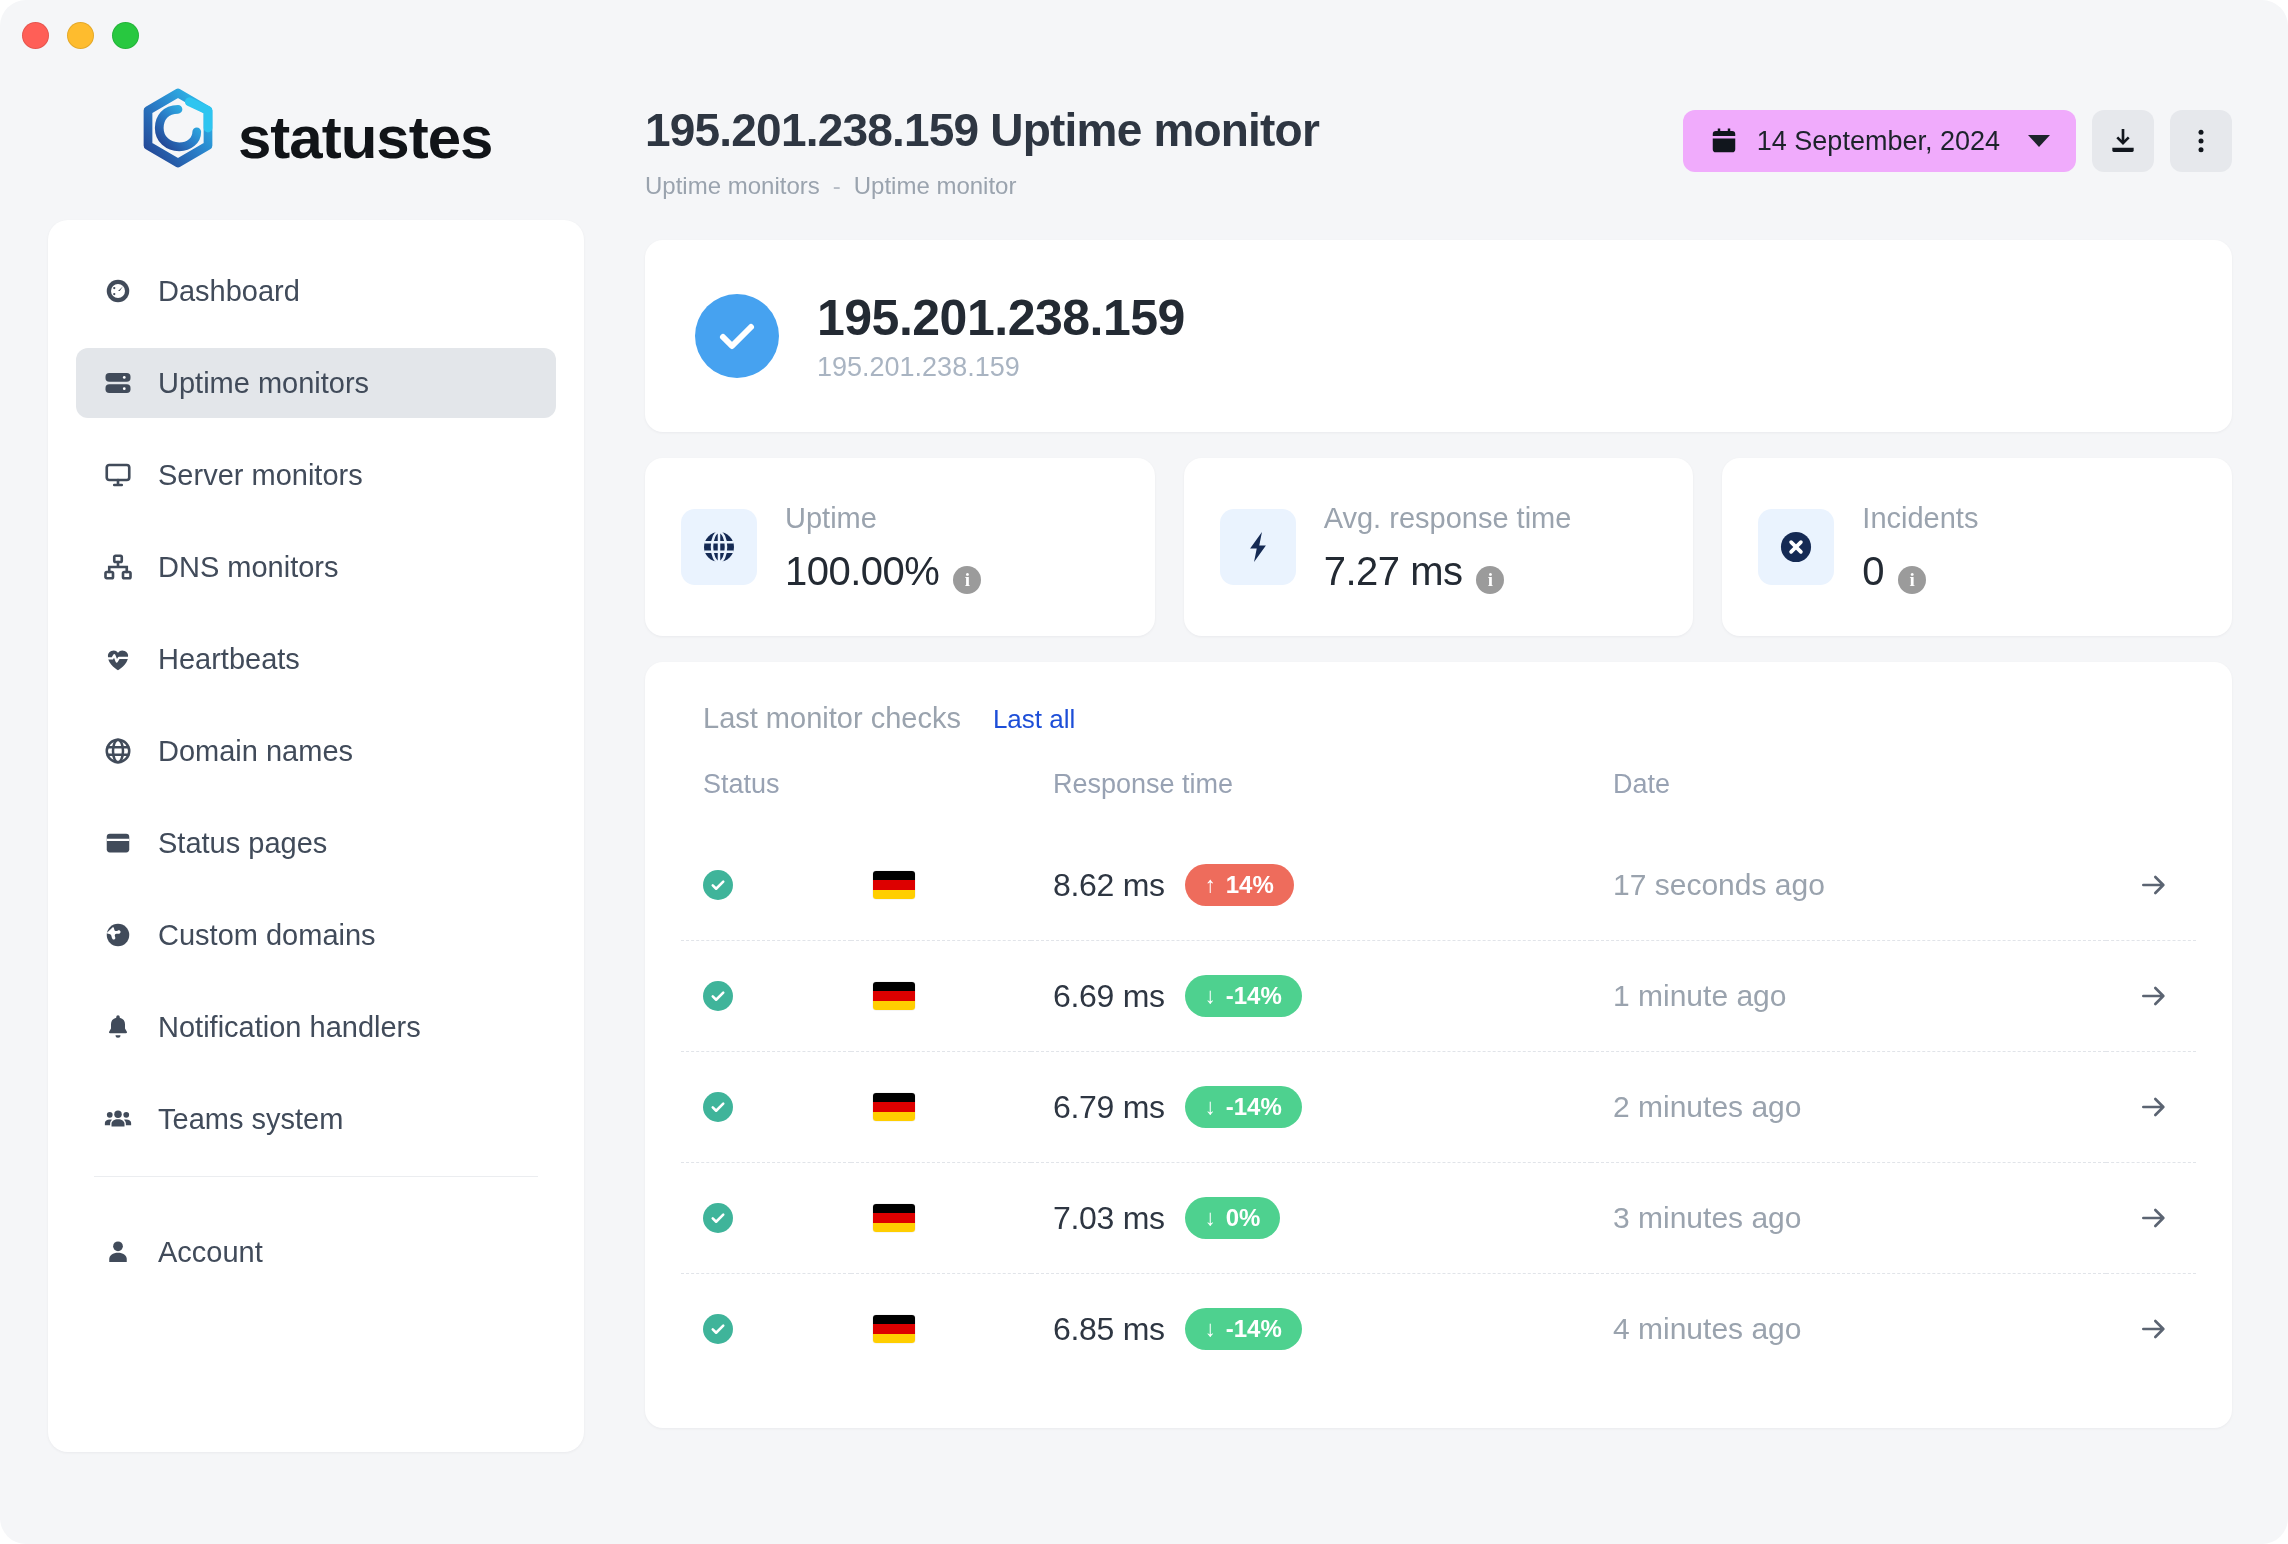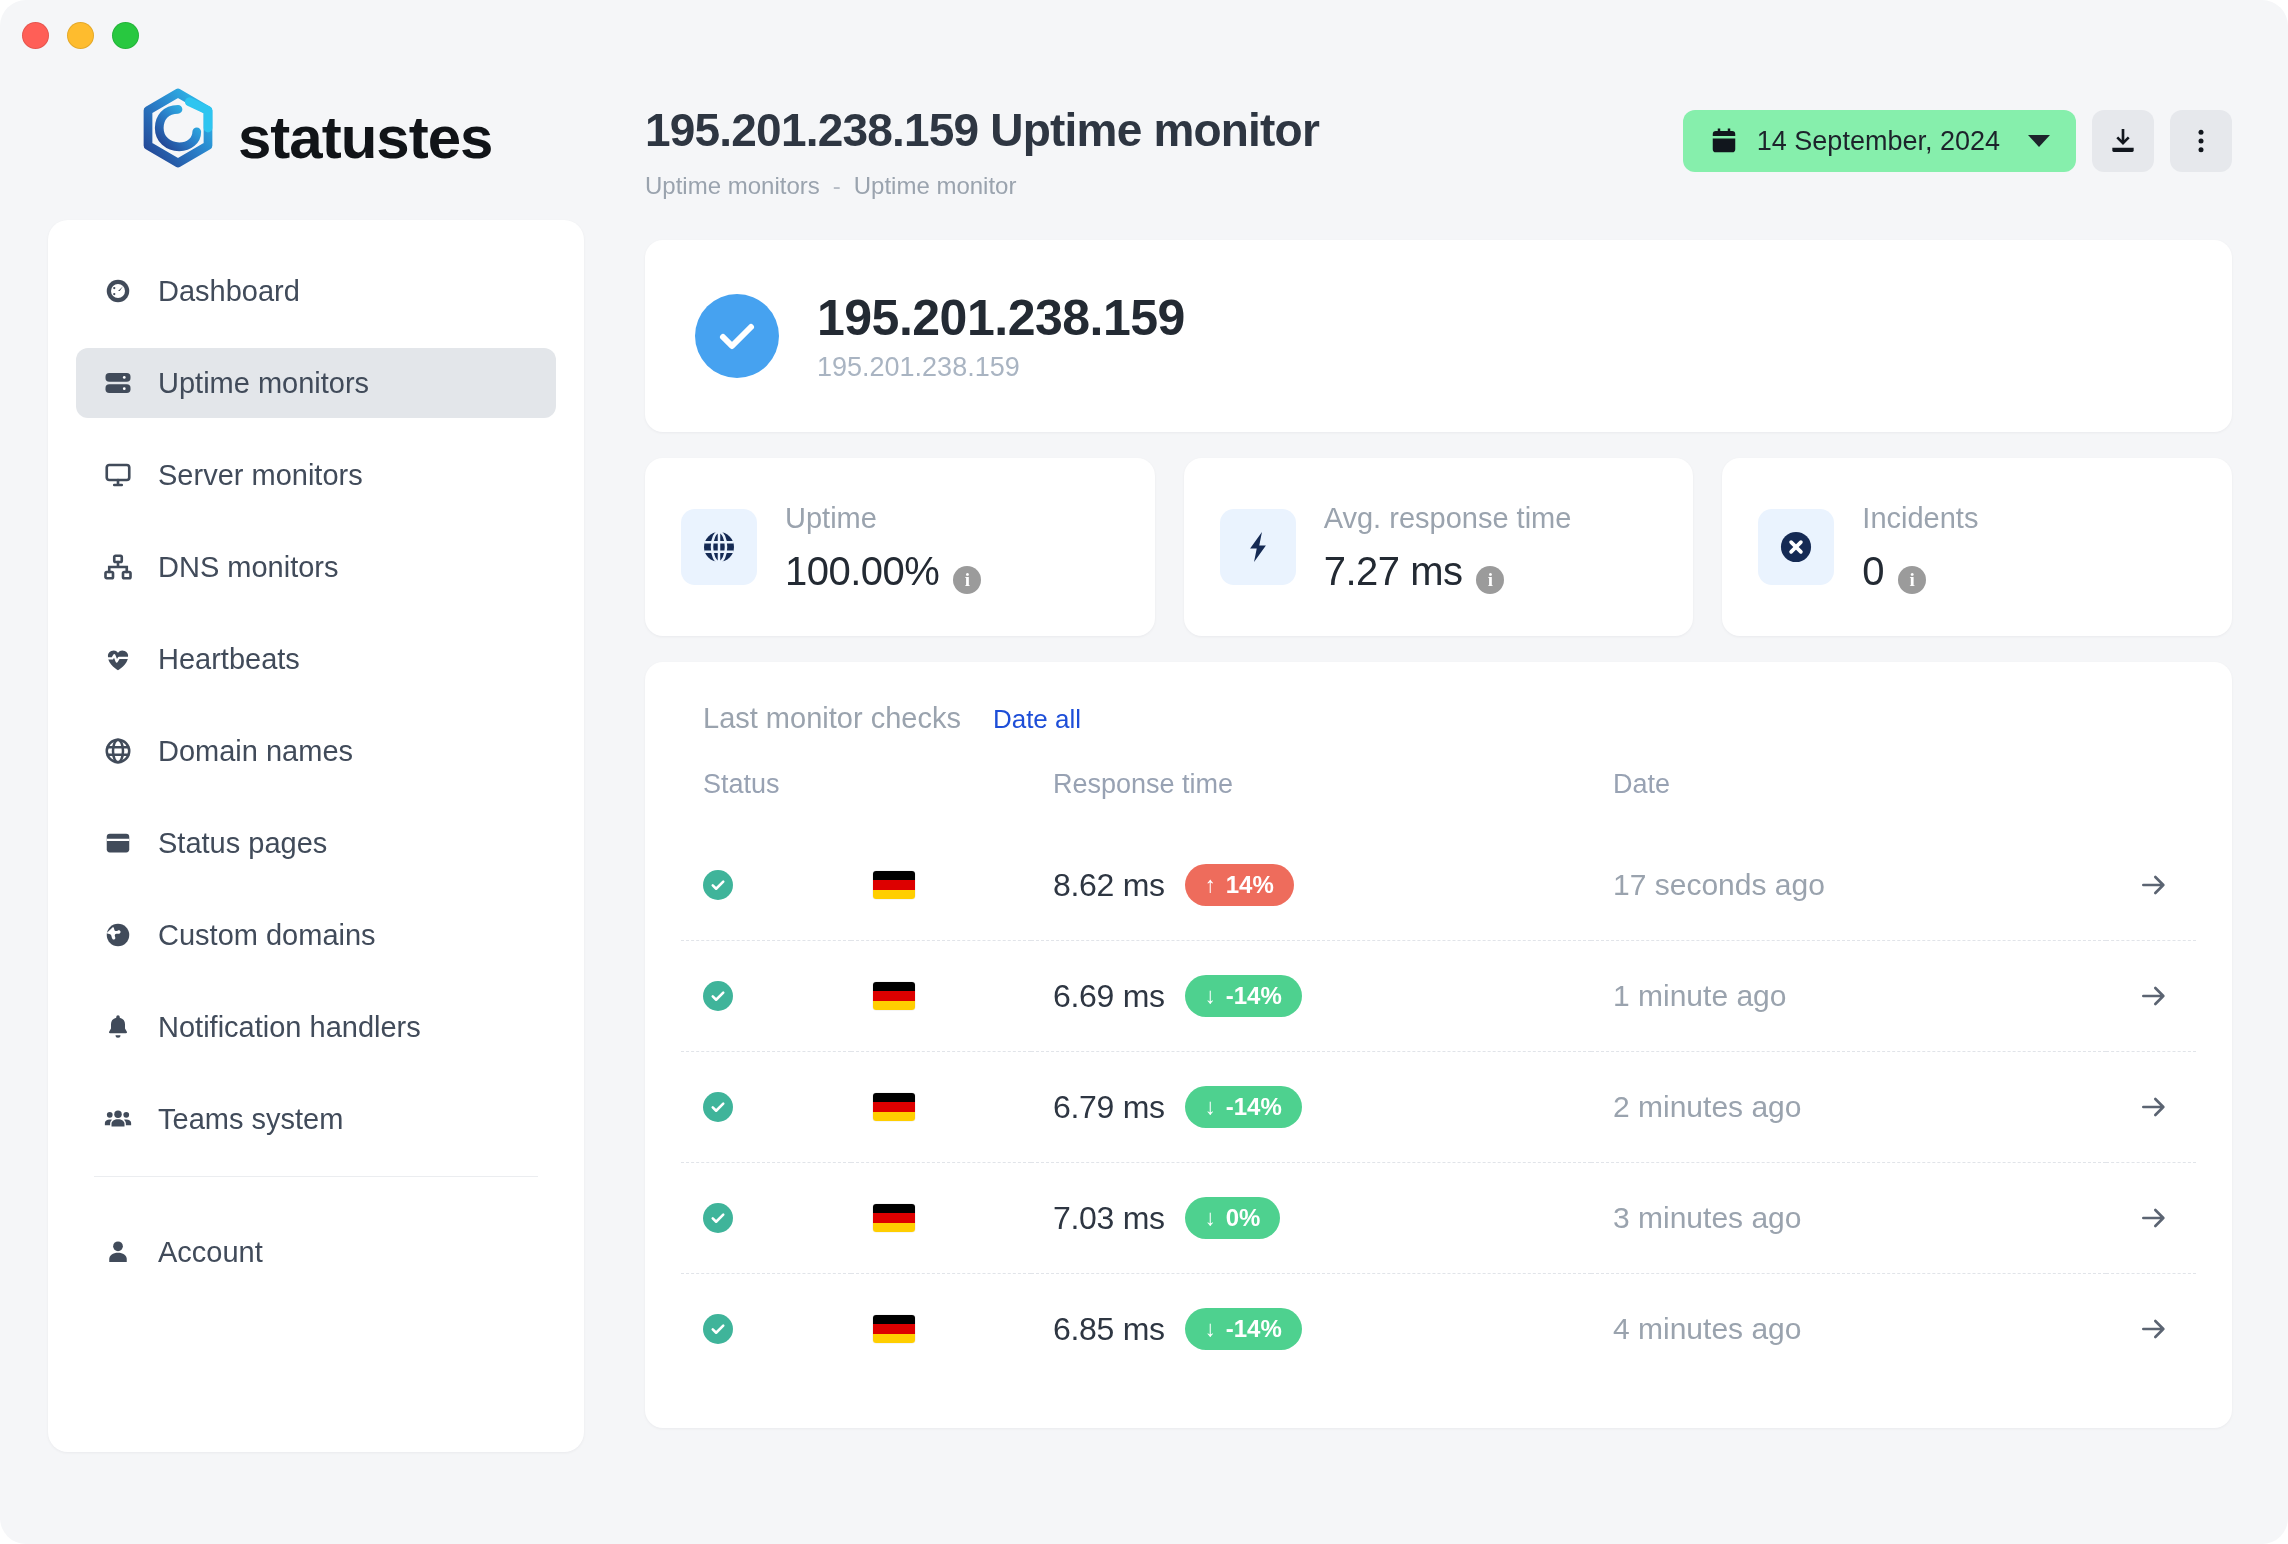--- a/index.html
+++ b/index.html
@@ -45,21 +45,21 @@
     margin-top: 16px; font-size: 24px; color: #9aa3ae; display: flex;
     align-items: center; gap: 13px; white-space: nowrap;
   }
   .breadcrumb .sep { color: #b6bcc5; }
 
   .header-actions {
     position: absolute; right: 56px; top: 110px;
     display: flex; align-items: center; gap: 16px;
   }
   .date-picker {
-    height: 62px; background: #86efac; border-radius: 12px;
+    height: 62px; background: #f0abfc; border-radius: 12px;
     display: flex; align-items: center; gap: 18px; padding: 0 26px;
     font-size: 27px; color: #1d232b; cursor: pointer; border: none;
     font-family: "Liberation Sans", sans-serif;
     margin-left: 8px;
   }
   .icon-btn {
     width: 62px; height: 62px; background: #e6e8ec; border-radius: 12px;
     display: flex; align-items: center; justify-content: center;
     cursor: pointer; border: none;
   }
@@ -433,21 +433,21 @@
             <span class="info-dot">i</span>
           </div>
         </div>
       </div>
 
     </section>
 
     <section class="card checks-card">
       <div class="checks-head">
         <span class="checks-title">Last monitor checks</span>
-        <a class="view-all" href="#">Date all</a>
+        <a class="view-all" href="#">Last all</a>
       </div>
 
       <table class="checks">
         <thead>
           <tr>
             <th class="col-status">Status</th>
             <th class="col-flag"></th>
             <th class="col-resp">Response time</th>
             <th>Date</th>
             <th class="col-arrow"></th>

